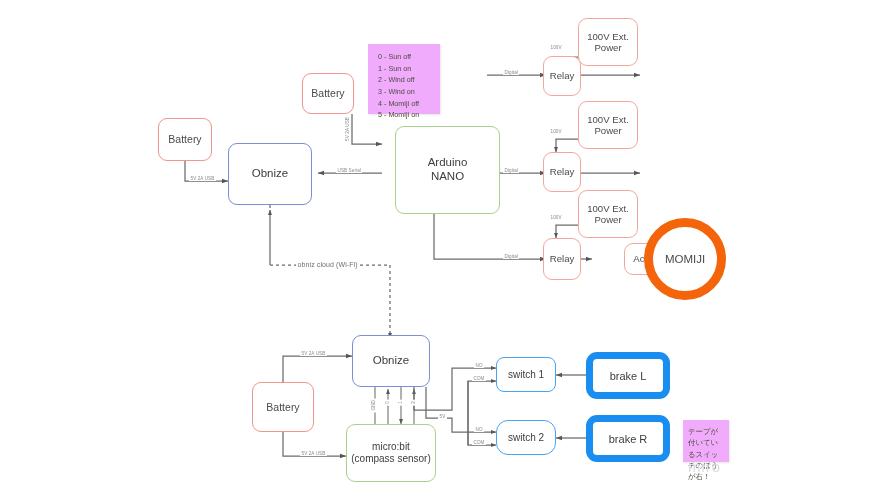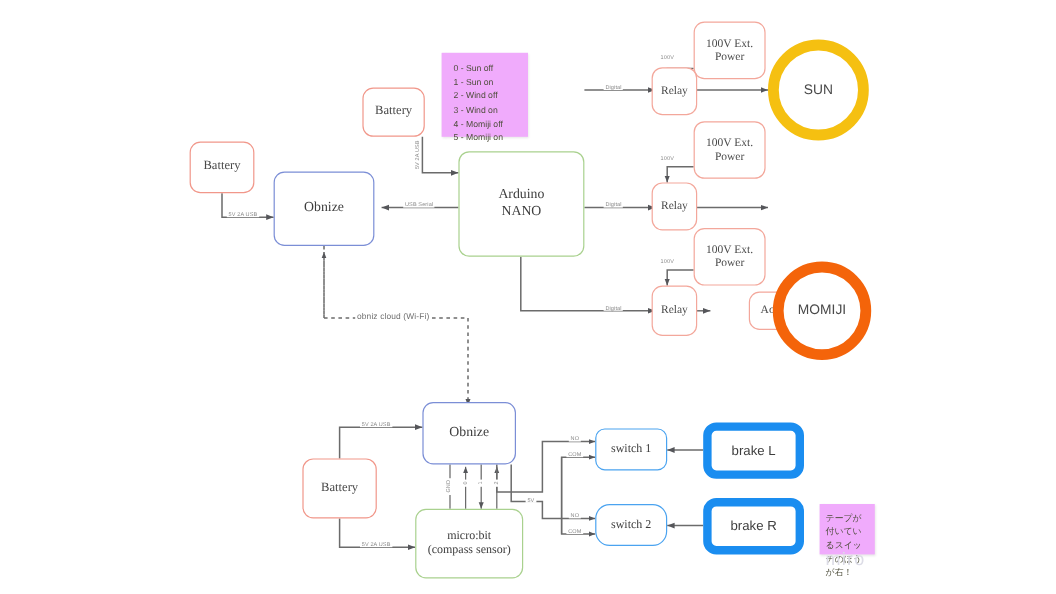--- a/index.html
+++ b/index.html
@@ -7,21 +7,21 @@
     width:880px;height:495px;position:relative;overflow:hidden;
     font-family:"Liberation Sans","DejaVu Sans",sans-serif;
     color:#3b3b3b;
   }
   #canvas{position:absolute;inset:0;width:880px;height:495px;}
   svg.wires{position:absolute;left:0;top:0;width:880px;height:495px;pointer-events:none;}
 
   .node{position:absolute;box-sizing:border-box;display:flex;align-items:center;
         justify-content:center;text-align:center;background:#ffffff;border-radius:9px;
         line-height:1.18;}
-  .node span{display:block;font-family:Liberation Serif, serif;}
+  .node span{display:block;}
 
   .n-salmon{border:1.6px solid #f1978a;color:#4a4a4a;}
   .n-blue{border:1.6px solid #7b8ed6;color:#3d3d3d;}
   .n-green{border:1.6px solid #a9d18e;color:#3d3d3d;}
   .n-lightblue{border:1.8px solid #4aa3f0;color:#3d3d3d;border-radius:8px;}
   .n-plain{border:1.4px solid #f3a79b;color:#4a4a4a;}
 
   .brake{position:absolute;box-sizing:border-box;border:7px solid #1a8df0;
          background:#fff;border-radius:11px;display:flex;align-items:center;
          justify-content:center;color:#3d3d3d;}
@@ -122,21 +122,21 @@
   </div>
 
   <div class="node n-salmon" style="left:302px;top:73px;width:52px;height:41px;font-size:10.5px;">
     <span>Battery</span>
   </div>
 
   <div class="node n-blue" style="left:228px;top:143px;width:84px;height:62px;font-size:11.5px;">
     <span>Obnize</span>
   </div>
 
-  <div class="node n-green" style="left:382px;top:126px;width:105px;height:88px;font-size:11.5px;flex-direction:column;">
+  <div class="node n-green" style="left:395px;top:126px;width:105px;height:88px;font-size:11.5px;flex-direction:column;">
     <span>Arduino</span>
     <span>NANO</span>
   </div>
 
   <div class="node n-plain" style="left:578px;top:18px;width:60px;height:48px;font-size:9.6px;flex-direction:column;">
     <span>100V Ext.</span>
     <span>Power</span>
   </div>
   <div class="node n-plain" style="left:578px;top:101px;width:60px;height:48px;font-size:9.6px;flex-direction:column;">
     <span>100V Ext.</span>
@@ -154,23 +154,20 @@
     <span>Relay</span>
   </div>
   <div class="node n-plain" style="left:543px;top:238px;width:38px;height:42px;font-size:9.6px;">
     <span>Relay</span>
   </div>
 
   <div class="node n-plain" style="left:624px;top:243px;width:42px;height:32px;font-size:9.6px;">
     <span>Accel</span>
   </div>
 
-  <div class="ring" style="left:640px;top:33px;width:84px;height:84px;border:9px solid #f5c011;font-size:11.5px;">
-    <span>SUN</span>
-  </div>
   <div class="ring" style="left:644px;top:218px;width:82px;height:82px;border:9px solid #f4640a;font-size:11.5px;">
     <span>MOMIJI</span>
   </div>
 
   <div class="node n-salmon" style="left:252px;top:382px;width:62px;height:50px;font-size:10.5px;">
     <span>Battery</span>
   </div>
 
   <div class="node n-blue" style="left:352px;top:335px;width:78px;height:52px;font-size:11.5px;">
     <span>Obnize</span>

